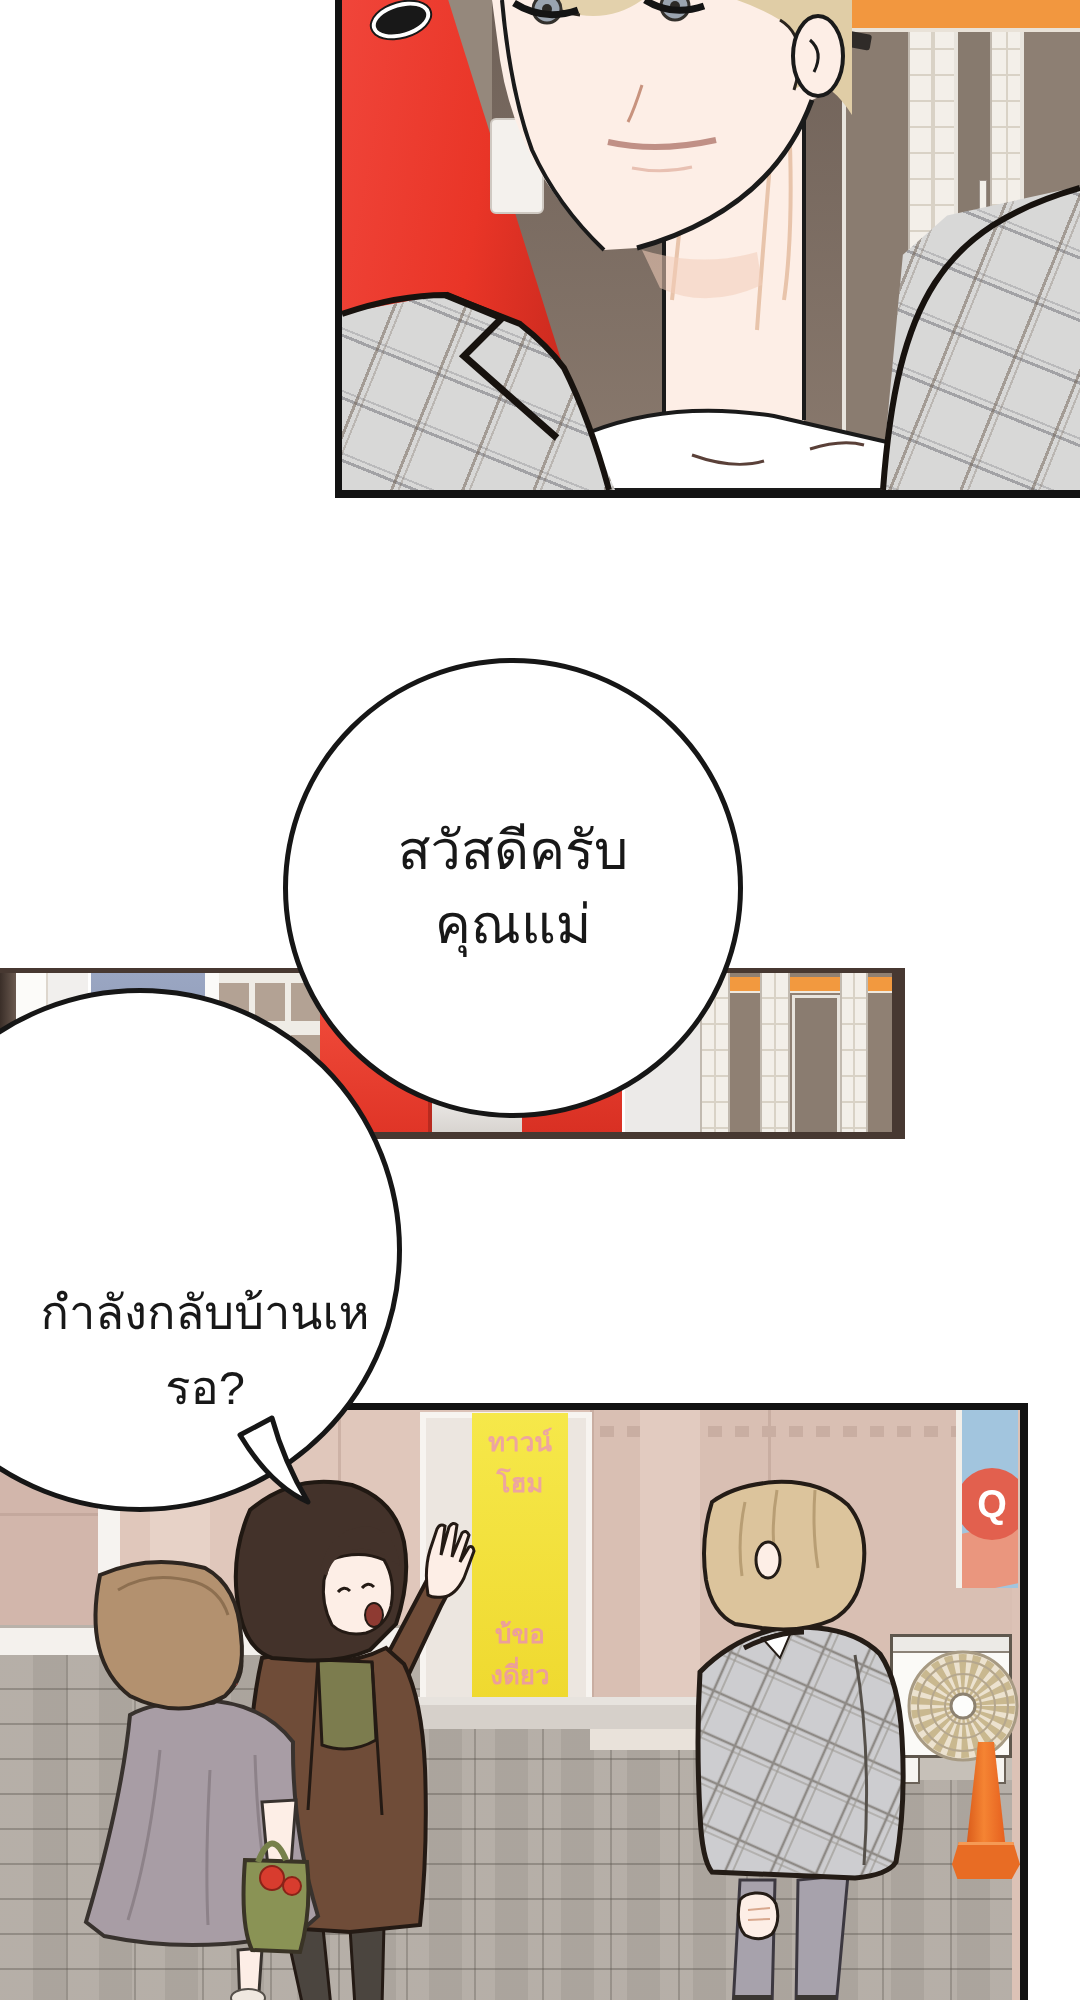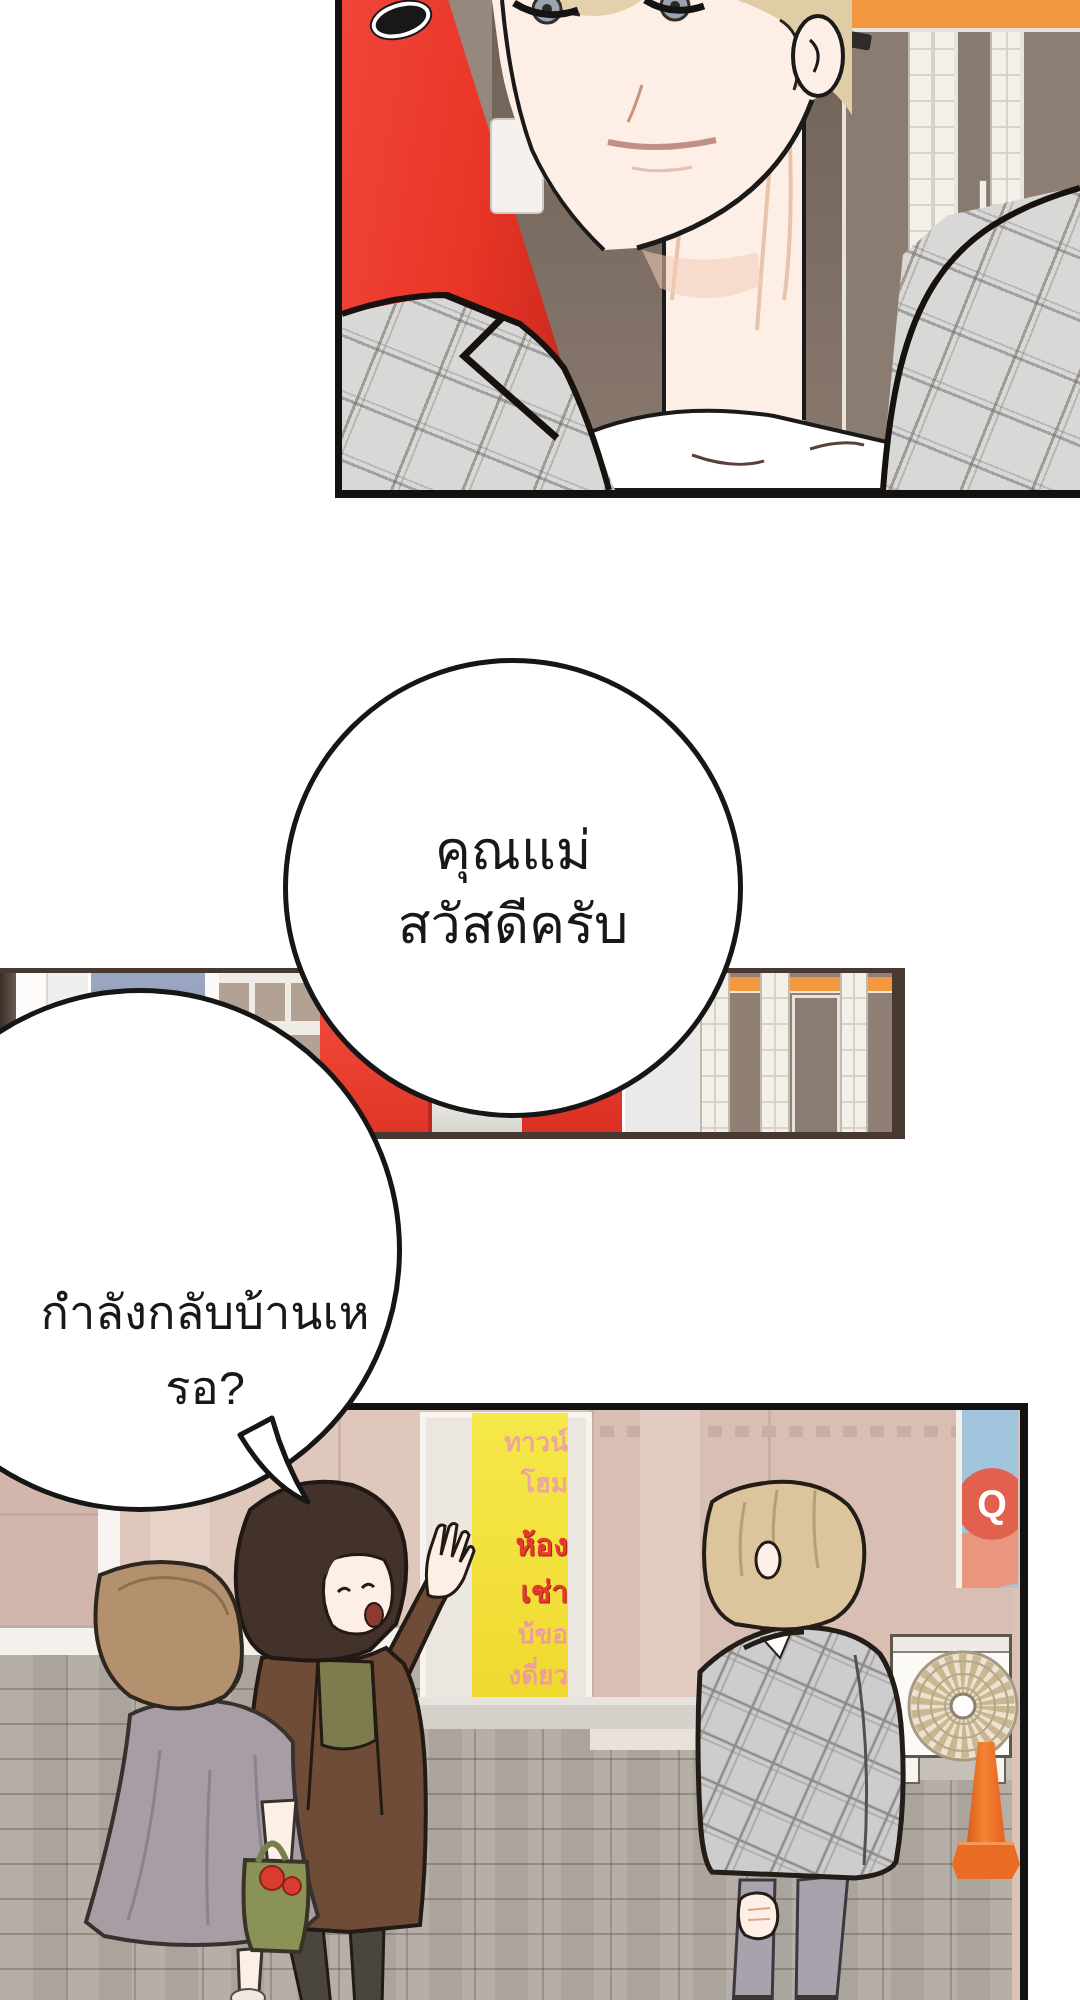--- a/index.html
+++ b/index.html
@@ -27,21 +27,21 @@
     repeating-linear-gradient(180deg, rgba(0,0,0,0) 0 33px, rgba(88,83,76,.38) 33px 35px),
     repeating-linear-gradient(90deg, rgba(0,0,0,0) 0 66px, rgba(88,83,76,.32) 66px 68px),
     repeating-linear-gradient(90deg, rgba(255,255,255,.05) 0 33px, rgba(0,0,0,.04) 33px 66px);}
   
   .bubble{background:#fff;border:5px solid #161616;border-radius:50%;z-index:5;
           color:#181818;text-align:center;}
   #bubble-greeting{left:283px;top:658px;width:450px;height:450px;}
   #bubble-greeting .txt{position:absolute;left:0;right:0;top:150px;font-size:54px;line-height:74px;}
   #bubble-question{left:-122px;top:988px;width:514px;height:514px;}
   #bubble-question .txt{position:absolute;left:130px;width:384px;top:282px;font-size:47px;}
-  .sign-text{position:absolute;left:0;right:0;text-align:right;}
+  .sign-text{position:absolute;left:0;right:0;text-align:center;}
 </style>
 </head>
 <body>
 
 <div id="stage">
 
   <div id="panel-top" class="abs">
 
     <div class="abs" style="left:150px;top:0;width:360px;height:490px;background:linear-gradient(180deg,#6f6158,#8a7a6e);"></div>
 
@@ -155,21 +155,20 @@
       <div class="abs" style="left:10px;top:16px;width:360px;height:11px;
            background:repeating-linear-gradient(90deg,#c9aea2 0 14px,rgba(0,0,0,0) 14px 27px);"></div>
       <div class="abs" style="left:50px;top:0;width:60px;height:338px;background:#e2cbc0;"></div>
       <div class="abs" style="left:178px;top:0;width:3px;height:338px;background:#c9aea2;"></div>
       <div class="abs" style="left:0;top:310px;width:422px;height:28px;background:#e9e2da;border-top:2px solid #b9ab9f;"></div>
     </div>
 
     <div class="abs" style="left:420px;top:2px;width:172px;height:300px;background:#ece6e0;border:6px solid #f7f4f0;box-sizing:border-box;"></div>
     <div class="abs" style="left:472px;top:3px;width:96px;height:290px;background:linear-gradient(180deg,#f6e84a,#efd92f);">
       <div class="sign-text" style="top:8px;font-size:26px;font-weight:bold;color:#eda5a0;">ทาวน์โฮม</div>
-      <div class="sign-text" style="top:108px;font-size:30px;font-weight:bold;color:#e23c2c;text-shadow:1px 1px 0 #a82418;">ห้องเช่า</div>
       <div class="sign-text" style="top:200px;font-size:26px;font-weight:bold;color:#ec9f9a;">บ้ของดี่ยว</div>
     </div>
     <div class="abs" style="left:372px;top:287px;width:356px;height:32px;background:#d6d0ca;border-top:8px solid #e7e3de;box-sizing:border-box;"></div>
 
     <div class="abs" style="left:956px;top:0;width:56px;height:178px;background:#a2c5de;border-left:6px solid #f3efe9;overflow:hidden;">
       <div class="abs" style="left:-10px;top:118px;width:80px;height:60px;background:#ea967e;transform:rotate(-12deg);"></div>
       <div class="abs" style="left:-6px;top:58px;width:72px;height:72px;border-radius:50%;background:#e2604e;
                   display:flex;align-items:center;justify-content:center;">
         <span style="color:#fff;font-size:38px;font-weight:bold;">Q</span>
       </div>
@@ -254,22 +253,22 @@
         <path d="M225,228 Q246,238 241,262 Q236,282 214,293 L194,296 Q219,266 217,236 Z" fill="#fdeee6" stroke="#2e2620" stroke-width="3"></path>
         <path d="M222,274 Q230,279 237,273" stroke="#9e4a42" stroke-width="3" fill="none"></path>
         <path d="M100,165 Q83,250 130,286 Q180,311 225,286 Q246,266 241,226 Q238,176 205,158 Q150,143 100,165 Z" fill="#b3916f" stroke="#2e2620" stroke-width="4"></path>
         <path d="M118,180 Q150,160 195,172 Q220,180 228,205" stroke="#8d6f50" stroke-width="3" fill="none"></path>
       </g>
     </svg>
   </div>
 
   <div id="bubble-greeting" class="abs bubble">
     <div class="txt">
+      <div>สวัสดีครับ</div>
       <div>คุณแม่</div>
-      <div>สวัสดีครับ</div>
     </div>
   </div>
 
   <div id="bubble-question" class="abs bubble">
     <div class="txt">กำลังกลับบ้านเหรอ?</div>
   </div>
   <svg class="abs" style="left:180px;top:1390px;z-index:6;" width="170" height="140" viewBox="0 0 170 140">
     <path d="M60,45 Q90,95 128,112 Q104,72 92,28 Z" fill="#ffffff" stroke="#161616" stroke-width="5" stroke-linejoin="round"></path>
   </svg>
 

